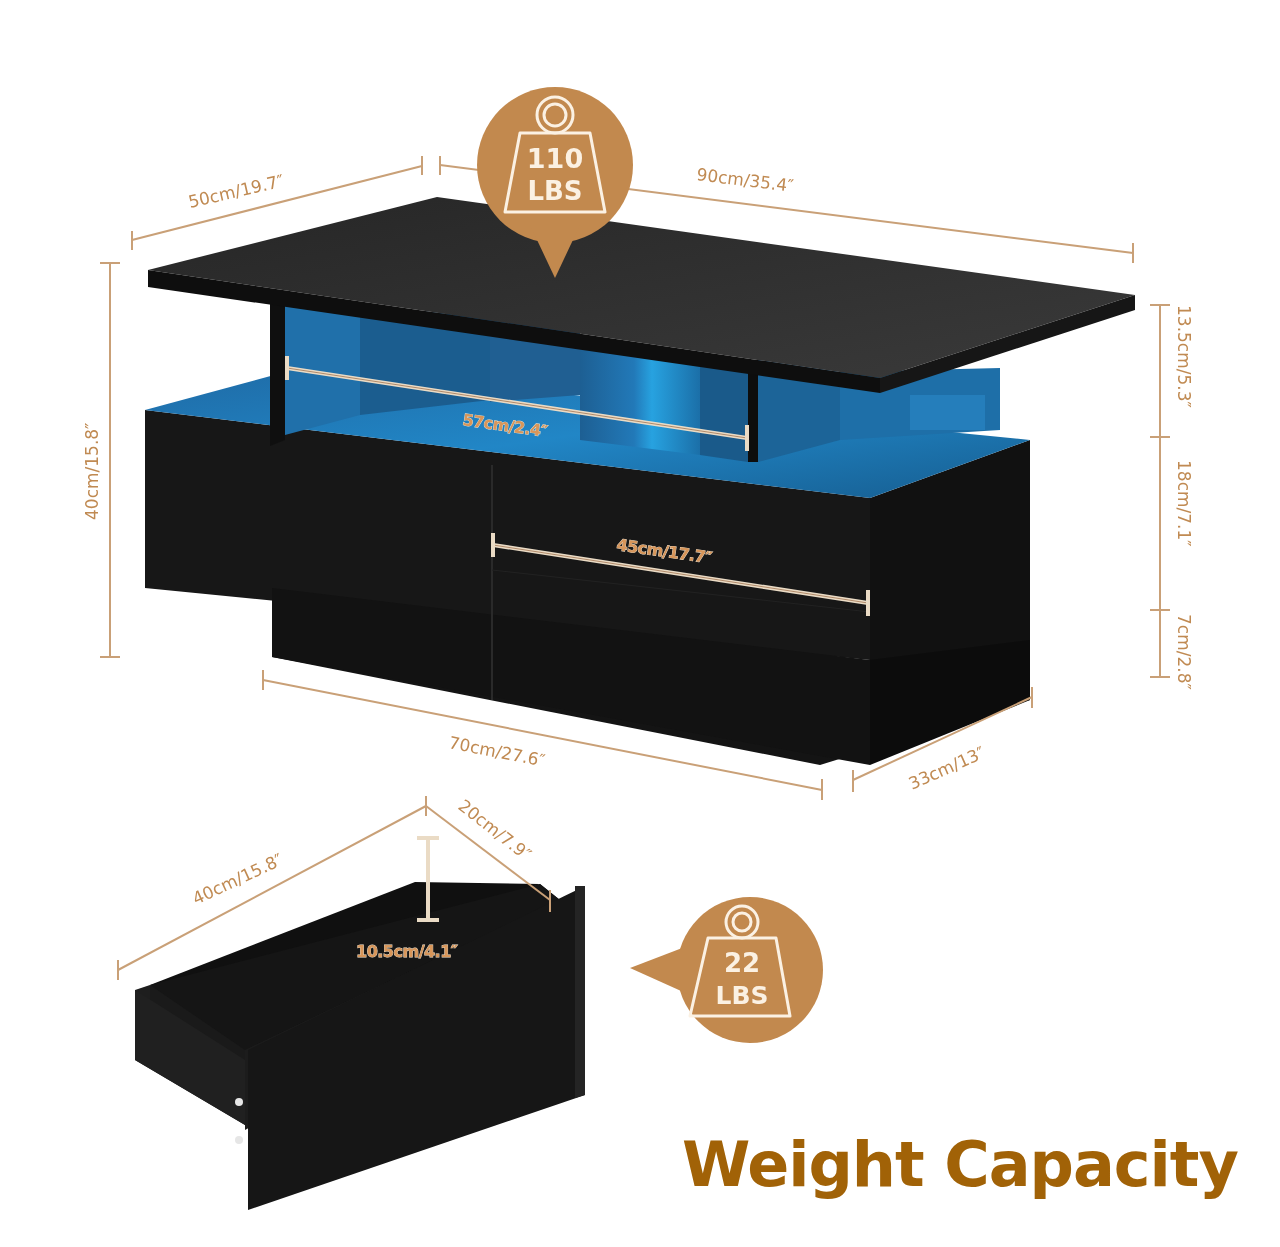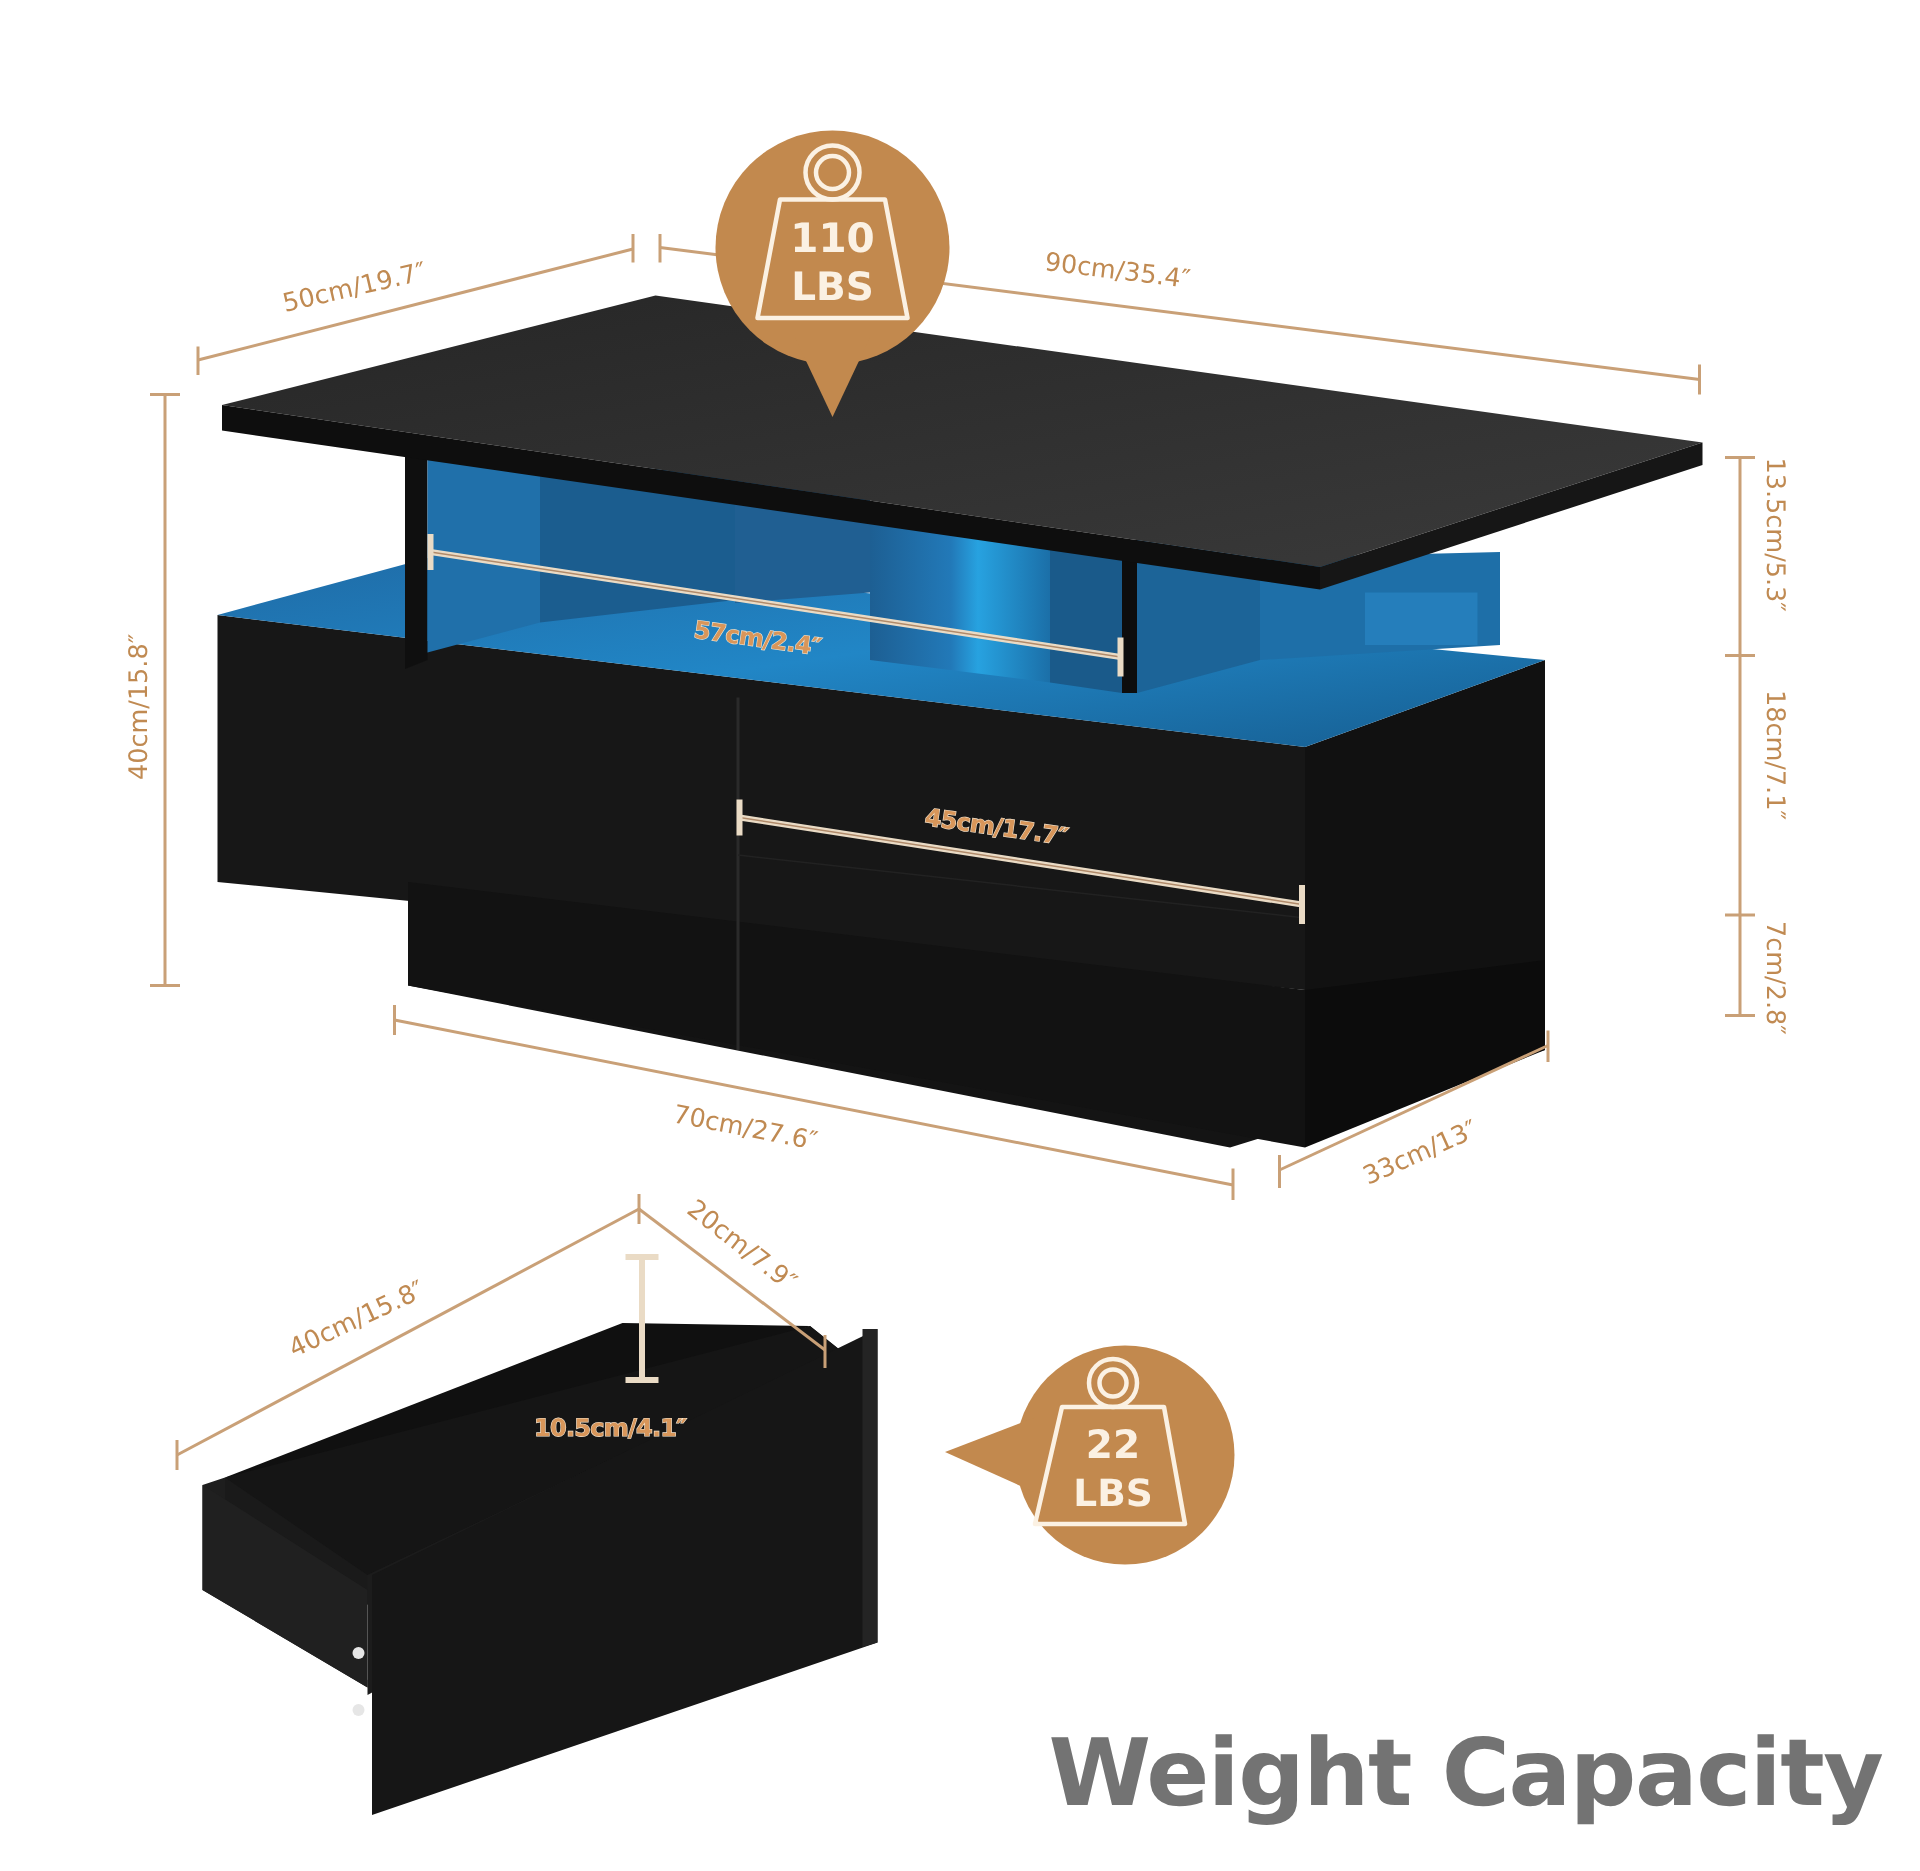--- a/index.html
+++ b/index.html
@@ -7,23 +7,23 @@
            font-family: "DejaVu Sans", "Liberation Sans", sans-serif; }
     #stage { position: absolute; left: 0; top: 0; width: 1280px; height: 1247px; }
     svg text { font-family: "DejaVu Sans", "Liberation Sans", sans-serif; }
     .dim-label { fill: #c08a52; font-size: 17px; }
     .dim-label-inner { fill: #d8965a; font-size: 16px; font-weight: bold;
                        stroke: #f3e4cf; stroke-width: 0.8px; paint-order: stroke; letter-spacing: -0.5px; }
     .dim-line { stroke: #c9a077; stroke-width: 2; fill: none; }
     .inner-line { stroke: #eadbc5; stroke-width: 4; fill: none; }
     .inner-line-core { stroke: #b08a6a; stroke-width: 1; fill: none; }
     .badge-text { fill: #fbf1e3; font-weight: bold; text-anchor: middle; }
-    .title { position: absolute; left: 682px; top: 1128px; margin: 17px;
+    .title { position: absolute; left: 682px; top: 1128px; margin: 0;
              font-family: "DejaVu Sans", "Liberation Sans", sans-serif;
-             font-weight: bold; font-size: 62px; color: #737373; letter-spacing: -1px; white-space: nowrap; }
+             font-weight: bold; font-size: 62px; color: #a16207; letter-spacing: -1px; white-space: nowrap; }
   </style>
 </head>
 <body>
 
 <div id="stage">
 <svg width="1280" height="1247" viewBox="0 0 1280 1247" xmlns="http://www.w3.org/2000/svg">
   <defs>
     <linearGradient id="ledGlow" x1="0" y1="0" x2="1" y2="0">
       <stop offset="0" stop-color="#1d5f93"></stop>
       <stop offset="0.45" stop-color="#2279b8"></stop>

